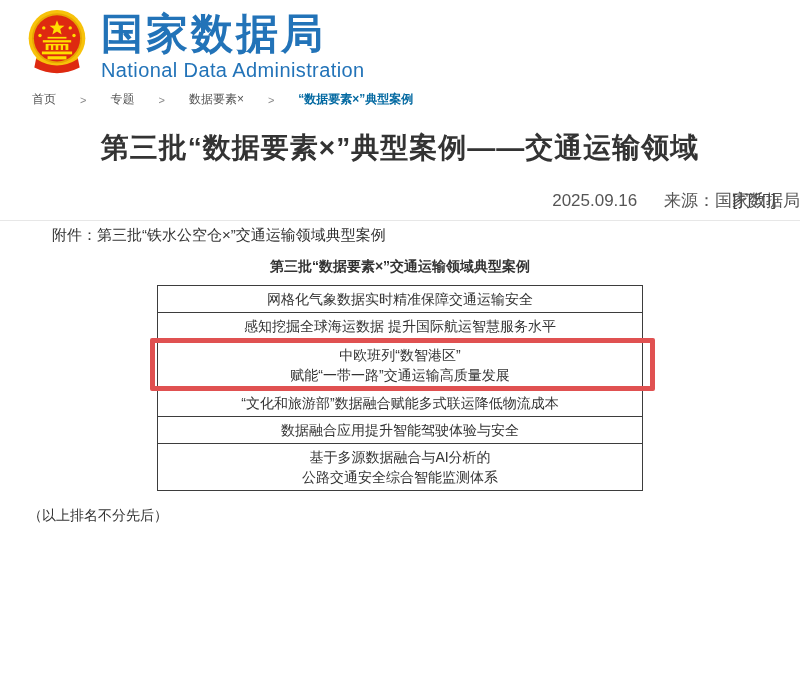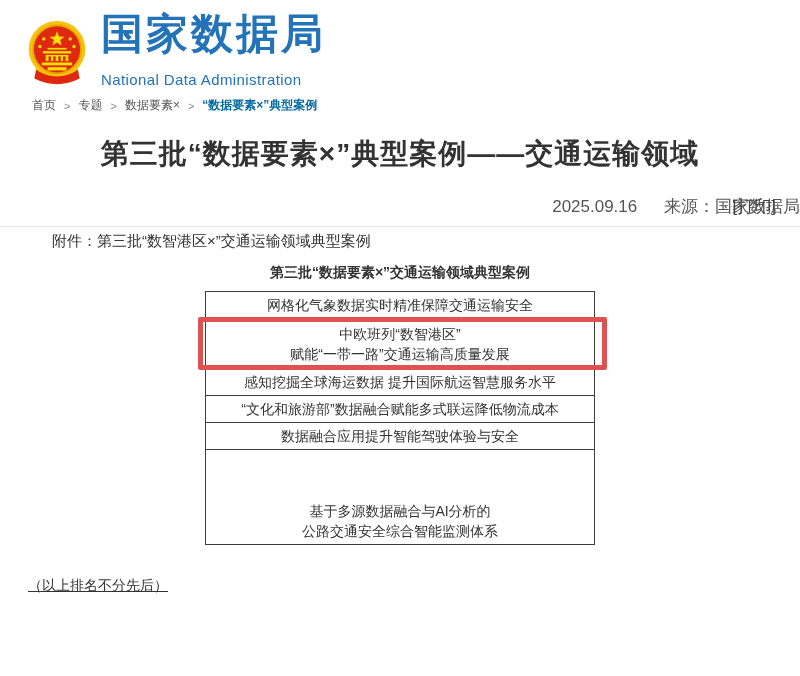--- a/index.html
+++ b/index.html
@@ -1,58 +1,58 @@
 <!DOCTYPE html>
 <html><head>
 <meta charset="utf-8">
 <style>
   * { margin: 0; padding: 0; box-sizing: border-box; }
   html, body { width: 800px; height: 676px; background: #ffffff; overflow: hidden; }
   body { font-family: "Liberation Sans", "DejaVu Sans", sans-serif; color: #333; }
 
   
-  .site-header { display: flex; align-items: flex-end; padding: 9px 0 0 25px; }
+  .site-header { display: flex; align-items: flex-start; padding: 9px 0 0 25px; }
   .emblem { width: 64px; height: 68px; flex: 0 0 auto; }
   .site-title-block { margin-left: 12px; padding-top: 2px; }
   .site-name { font-size: 42px; font-weight: bold; color: #2273b8; letter-spacing: 3px; line-height: 46px; }
-  .site-name-en { font-size: 15px; color: #2273b8; margin-top: 14px; letter-spacing: 0.4px; }
+  .site-name-en { font-size: 20px; color: #2273b8; margin-top: 2px; letter-spacing: 0.4px; }
 
   
-  .breadcrumb { display: flex; align-items: center; gap: 8px; font-size: 12px; color: #555; padding: 9px 0 0 32px; }
+  .breadcrumb { display: flex; align-items: center; gap: 24px; font-size: 12px; color: #555; padding: 9px 0 0 32px; }
   .breadcrumb .sep { color: #888; font-size: 11px; }
   .breadcrumb .crumb { color: #555; cursor: pointer; text-decoration: none; }
   .breadcrumb .current { color: #0369a1; font-weight: bold; }
 
   
   .article-title { text-align: center; font-size: 28px; font-weight: bold; color: #333; margin-top: 21px; letter-spacing: 1px; }
   .meta-row { position: relative; text-align: right; margin-top: 22px; font-size: 17px; color: #555; height: 16px; margin-left: 18px; }
   .meta-date { margin-right: 22px; }
   .print-btn { position: absolute; right: 24px; top: 0; color: #444; cursor: pointer; }
   .head-divider { border-bottom: 1px solid #e7e7e7; margin-top: 15px; }
 
   
   .content { padding: 0 22px; }
   .main-paragraph { margin-top: 29px; font-size: 15px; line-height: 27px; text-align: justify; color: #333; text-indent: 2em; }
   .inline-attachment { font-size: 15px; line-height: 27px; color: #333; text-indent: 2em; }
 
   
-  .table-wrap { width: 390px; margin: 10px auto 0; }
+  .table-wrap { width: 486px; margin: 10px auto 0; }
   .table-caption { text-align: center; font-size: 14px; font-weight: bold; color: #333; margin-bottom: 9px; }
   .case-table { border: 1px solid #3d3d3d; }
   .case-row { border-bottom: 1px solid #3d3d3d; text-align: center; font-size: 14px; color: #333;
               line-height: 20px; padding: 3px 6px; display: flex; align-items: center; justify-content: center; }
-  .case-row:last-child { border-bottom: none; margin-top: 48px; }
+  .case-row:last-child { border-bottom: none; }
   .case-row .cell-text { white-space: pre-line; }
   .case-row.h1 { min-height: 27px; }
   .case-row.h2 { min-height: 46px; }
   .case-row.highlighted { position: relative; min-height: 50px; }
   .highlight-box { position: absolute; left: -8px; right: -13px; top: -2px; bottom: -2px;
                    border: 5px solid #e05151; border-radius: 2px; pointer-events: none; }
 
-  .rank-note { font-size: 14px; color: #333; margin-top: 32px; padding-left: 6px; text-decoration: underline; }
+  .rank-note { font-size: 14px; color: #333; margin-top: 16px; padding-left: 6px; }
 </style>
 </head>
 <body>
 
 <div class="site-header">
   <svg class="emblem" viewBox="0 0 64 72">
 
     <circle cx="32" cy="31" r="30" fill="#f7c20a"></circle>
     <circle cx="32" cy="31" r="26.5" fill="#e8a800"></circle>
 
@@ -100,35 +100,35 @@
   <span class="meta-date">2025.09.16</span>
   <span class="meta-source">来源：国家数据局</span>
   <span class="print-btn">[打印]</span>
 </div>
 
 <div class="head-divider"></div>
 
 <div class="content">
 
 
-  <p class="inline-attachment">附件：第三批“数智港区×”交通运输领域典型案例</p>
+  <p class="inline-attachment">附件：第三批“铁水公空仓×”交通运输领域典型案例</p>
 
   <div class="table-wrap">
     <div class="table-caption">第三批“数据要素×”交通运输领域典型案例</div>
     <div class="case-table">
       <div class="case-row h1">
         <span class="cell-text">网格化气象数据实时精准保障交通运输安全</span>
       </div>
+      <div class="case-row h1">
+        <span class="cell-text">感知挖掘全球海运数据 提升国际航运智慧服务水平</span>
+      </div>
       <div class="case-row h2 highlighted">
         <span class="cell-text">中欧班列“数智港区”
 赋能“一带一路”交通运输高质量发展</span>
         <span class="highlight-box"></span>
-      </div>
-      <div class="case-row h1">
-        <span class="cell-text">感知挖掘全球海运数据 提升国际航运智慧服务水平</span>
       </div>
       <div class="case-row h1">
         <span class="cell-text">“文化和旅游部”数据融合赋能多式联运降低物流成本</span>
       </div>
       <div class="case-row h1">
         <span class="cell-text">数据融合应用提升智能驾驶体验与安全</span>
       </div>
       <div class="case-row h2">
         <span class="cell-text">基于多源数据融合与AI分析的
 公路交通安全综合智能监测体系</span>

